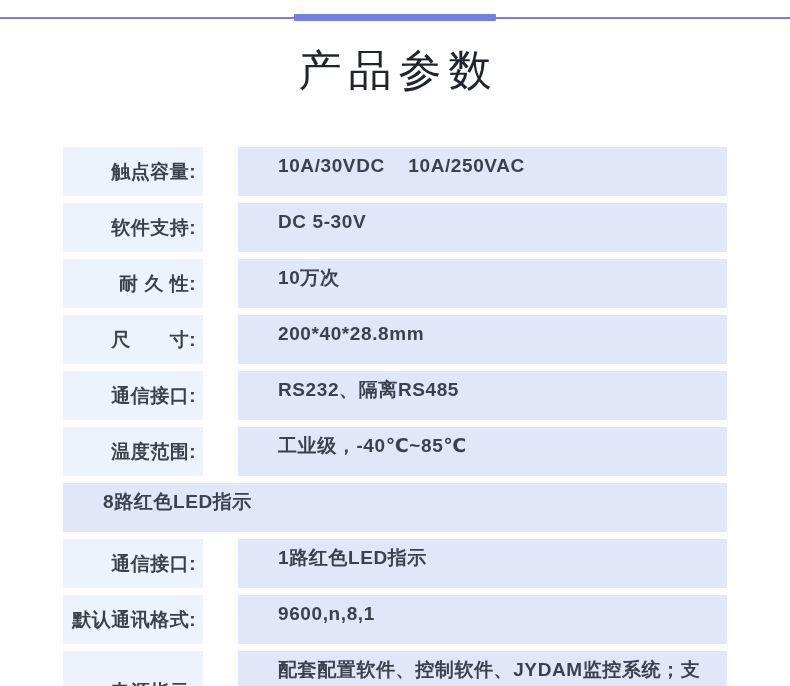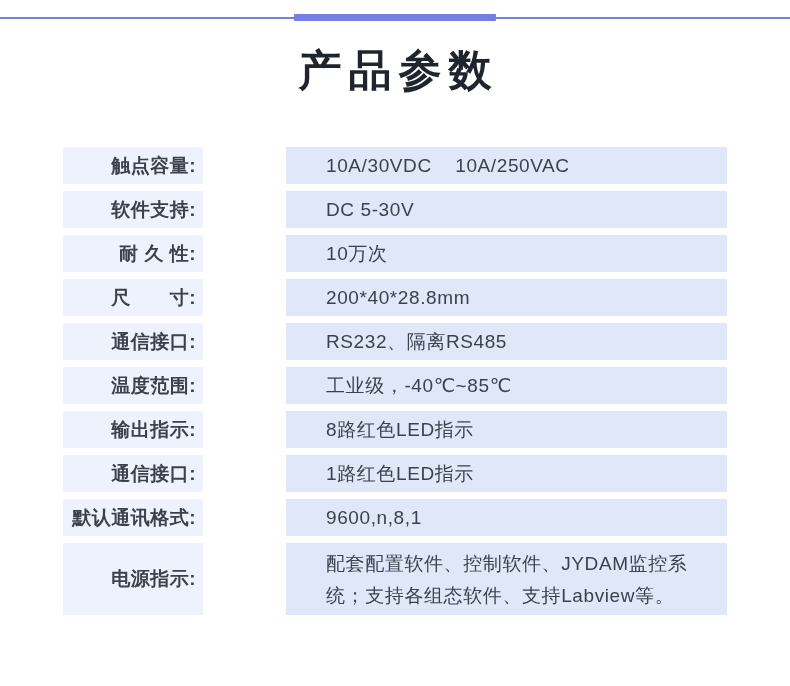--- a/index.html
+++ b/index.html
@@ -32,35 +32,34 @@
     background: var(--accent);
     border-radius: 1px;
   }
 
   
   .page-title {
     padding-top: 49px;
     text-align: center;
     font-size: 43px;
     line-height: 1;
-    font-weight: bold;
+    font-weight: normal;
     letter-spacing: 7px;
     text-indent: 7px;
     color: var(--title-text);
   }
 
   
   .spec-table {
     margin: 55px auto 0 auto;
     width: 664px;
   }
   .spec-row {
     display: flex;
     margin-bottom: 7px;
-    gap: 28px;
   }
   .cell {
     display: flex;
     align-items: center;
     min-height: 36px;
     font-size: 19px;
     color: var(--text);
   }
   .cell-label {
     width: 140px;
@@ -68,26 +67,25 @@
     background: var(--label-bg);
     justify-content: flex-end;
     padding-right: 7px;
     font-weight: 600;
     letter-spacing: 0.5px;
     white-space: pre-wrap;
   }
   .cell-value {
     flex: 1;
     background: var(--value-bg);
-    padding: 3px 18px 2px 40px;
-    font-weight: 400;
+    padding: 3px 18px 14px 40px;
+    font-weight: 700;
     letter-spacing: 0.6px;
     white-space: pre-wrap;
     line-height: 32px;
-    margin-left: 20px;
   }
   .spec-row:last-child .cell { min-height: 72px; }
 </style>
 </head>
 <body>
 
 <div class="page">
 
   <div class="divider-line"></div>
   <div class="divider-accent"></div>
@@ -119,21 +117,20 @@
       <div class="cell cell-label">通信接口:</div>
       <div class="cell cell-value">RS232、隔离RS485</div>
     </div>
 
     <div class="spec-row">
       <div class="cell cell-label">温度范围:</div>
       <div class="cell cell-value">工业级，-40℃~85℃</div>
     </div>
 
     <div class="spec-row">
-      <div class="cell cell-label">输出指示:</div>
       <div class="cell cell-value">8路红色LED指示</div>
     </div>
 
     <div class="spec-row">
       <div class="cell cell-label">通信接口:</div>
       <div class="cell cell-value">1路红色LED指示</div>
     </div>
 
 
     <div class="spec-row">

